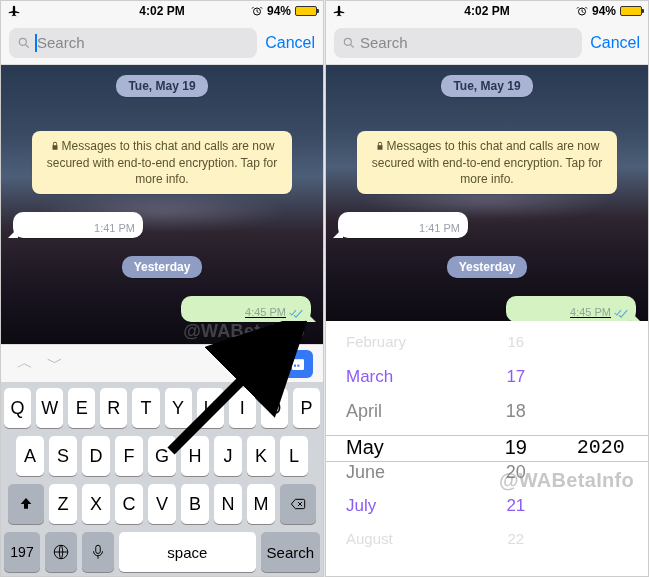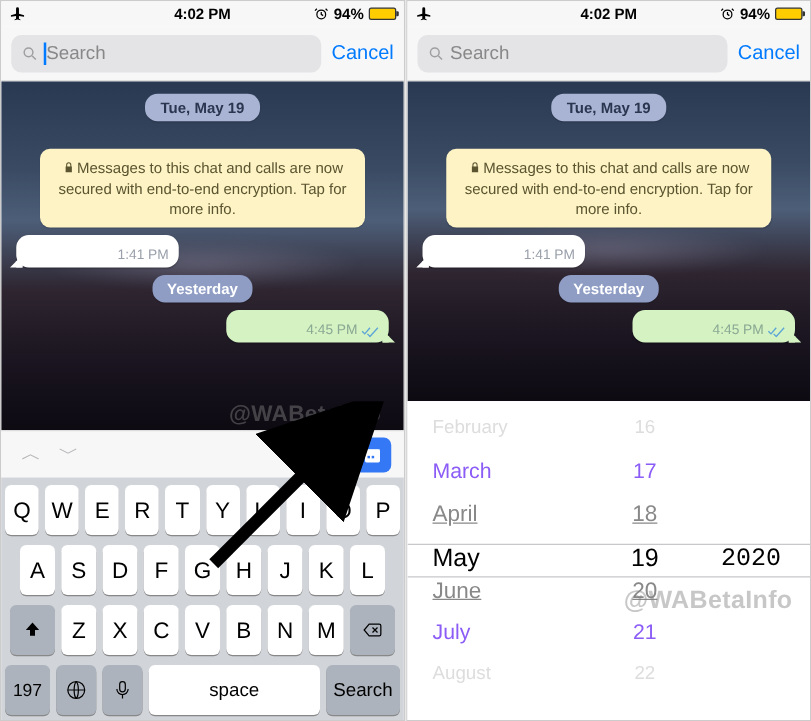--- a/index.html
+++ b/index.html
@@ -15,28 +15,28 @@
   .search-bar { height: 44px; display: flex; align-items: center; padding: 6px 8px; gap: 8px; background: #f7f7f7; border-bottom: 1px solid #ddd; }
   .search-input-wrap { flex: 1; display: flex; align-items: center; background: #e4e4e7; border-radius: 8px; padding: 0 8px; height: 30px; }
   .search-input-wrap svg { width: 14px; height: 14px; margin-right: 4px; opacity: .55; }
   .search-input { flex: 1; border: none; background: transparent; font-size: 15px; color: #333; outline: none; }
   .search-input::placeholder { color: #888; }
   .cursor { display: inline-block; width: 2px; height: 18px; background: #007aff; vertical-align: middle; }
   .cancel-btn { color: #007aff; font-size: 16px; background: none; border: none; }
   .chat-area { flex: 1; position: relative; overflow: hidden; }
   .chat-bg { position: absolute; inset: 0; background: linear-gradient(to bottom, #2a3952 0%, #3a4a63 25%, #4d5e78 40%, #2e2530 60%, #1a1520 80%, #0d0a12 100%); }
   .chat-bg::before { content: ""; position: absolute; top: 45%; left: 10%; right: 10%; height: 40px; background: radial-gradient(ellipse at center, rgba(200,190,220,.25), transparent 70%); filter: blur(4px); }
-  .chat-content { position: absolute; inset: 0; padding: 10px 12px; display: flex; flex-direction: column; align-items: center; gap: 6px; }
+  .chat-content { position: absolute; inset: 0; padding: 10px 12px; display: flex; flex-direction: column; align-items: center; gap: 18px; }
   .date-pill { background: #a9b4d4; color: #2a3650; font-size: 12px; font-weight: 600; padding: 4px 12px; border-radius: 10px; box-shadow: 0 1px 1px rgba(0,0,0,.15); }
   .date-pill.yesterday { background: #8f9dc5; color: #fff; }
   .enc-banner { background: #fdf3c4; color: #5a5430; font-size: 12px; line-height: 1.35; padding: 7px 10px; border-radius: 8px; max-width: 260px; text-align: center; box-shadow: 0 1px 1px rgba(0,0,0,.12); margin-top: 16px; }
   .lock-icon { display: inline-block; vertical-align: middle; margin-right: 2px; }
   .bubble-row { width: 100%; display: flex; }
   .bubble-row.in { justify-content: flex-start; }
-  .bubble-row.out { justify-content: flex-end; }
+  .bubble-row.out { justify-content: flex-end; text-decoration: underline; }
   .bubble { min-width: 130px; max-width: 200px; min-height: 26px; border-radius: 10px; padding: 4px 8px; font-size: 11px; color: #9aa0ab; display: flex; align-items: flex-end; justify-content: flex-end; gap: 3px; box-shadow: 0 1px 1px rgba(0,0,0,.18); position: relative; }
   .bubble.in { background: #fff; }
   .bubble.in::before { content: ""; position: absolute; left: -5px; bottom: 0; border: 5px solid transparent; border-right-color: #fff; border-bottom-color: #fff; }
   .bubble.out { background: #d4f2c2; color: #8aa893; }
   .bubble.out::after { content: ""; position: absolute; right: -5px; bottom: 0; border: 5px solid transparent; border-left-color: #d4f2c2; border-bottom-color: #d4f2c2; }
   .ticks { display: inline-flex; }
   .ticks svg { width: 14px; height: 10px; }
   .watermark { position: absolute; bottom: 2px; right: 18px; font-size: 18px; font-weight: 700; color: rgba(130,130,130,.45); letter-spacing: .3px; pointer-events: none; }
   .p2 .watermark { bottom: auto; top: 58%; right: 14px; font-size: 20px; }
   .waterlabel::before { content: "@"; }
@@ -59,21 +59,21 @@
   .key.globe svg, .key.mic svg { width: 18px; height: 18px; }
   
   .arrow-overlay { position: absolute; pointer-events: none; z-index: 20; }
   
   .picker { flex: 1; background: #fff; display: flex; flex-direction: column; justify-content: center; position: relative; overflow: hidden; }
   .picker-row { display: flex; height: 34px; font-size: 18px; }
   .picker-row .mon { flex: 1.4; padding-left: 20px; text-align: left; }
   .picker-row .day { flex: .8; text-align: center; }
   .picker-row .yr { flex: 1; text-align: center; font-family: Liberation Mono, monospace; }
   .picker-row.sel { color: #000; font-size: 20px; font-weight: 500; border-top: 1px solid #c8c8cc; border-bottom: 1px solid #c8c8cc; height: 27px; }
-  .picker-row.d1 { color: #888; text-decoration: underline; }
+  .picker-row.d1 { color: #888; }
   .picker-row.d2 { color: #8b5cf6; font-size: 17px; }
   .picker-row.d3 { color: #ddd; font-size: 15px; }
 </style>
 </head>
 <body>
 
 <div class="phone p1">
   <div class="status-bar">
     <div class="status-left">
       <svg class="airplane-icon" viewBox="0 0 24 24">

